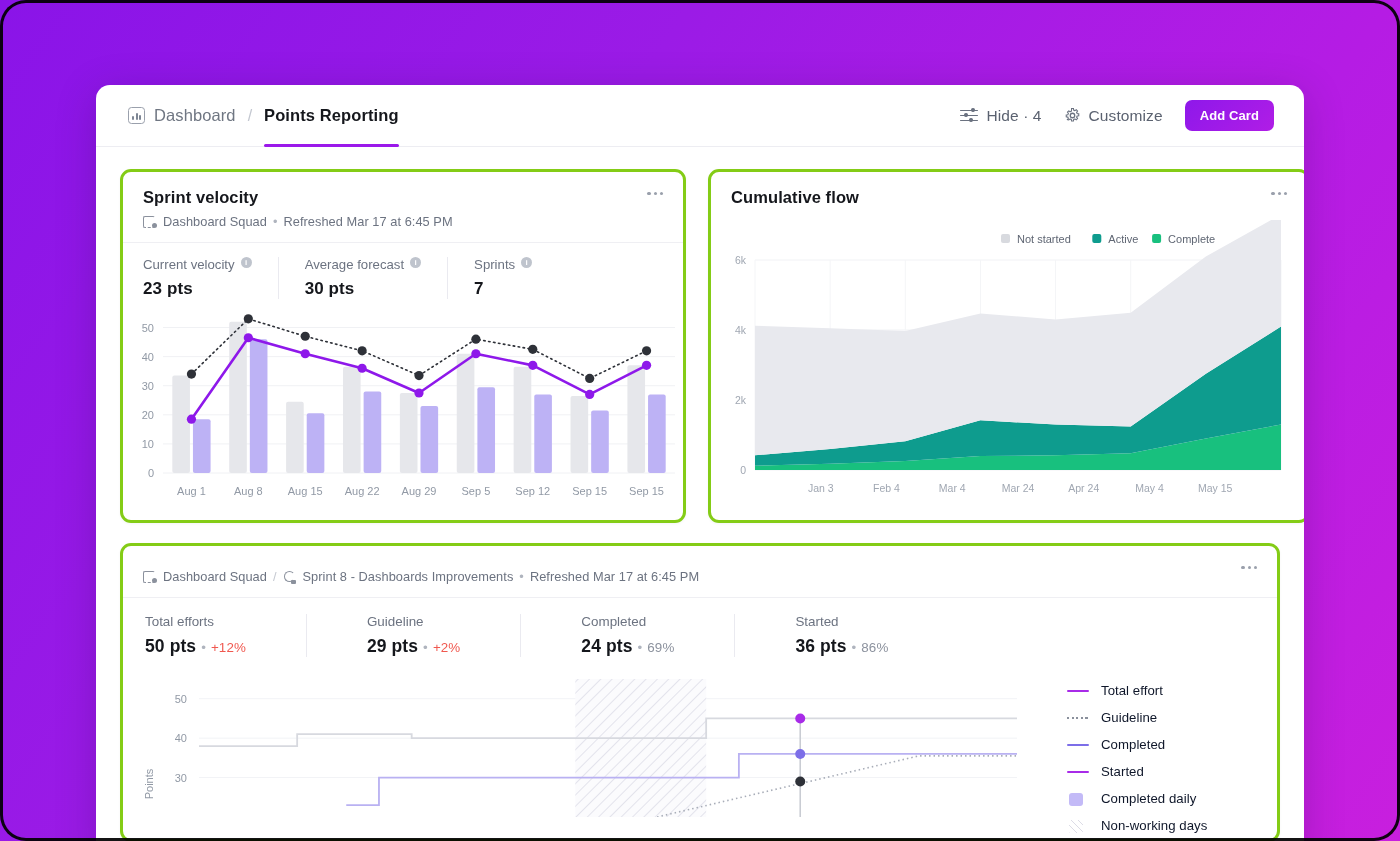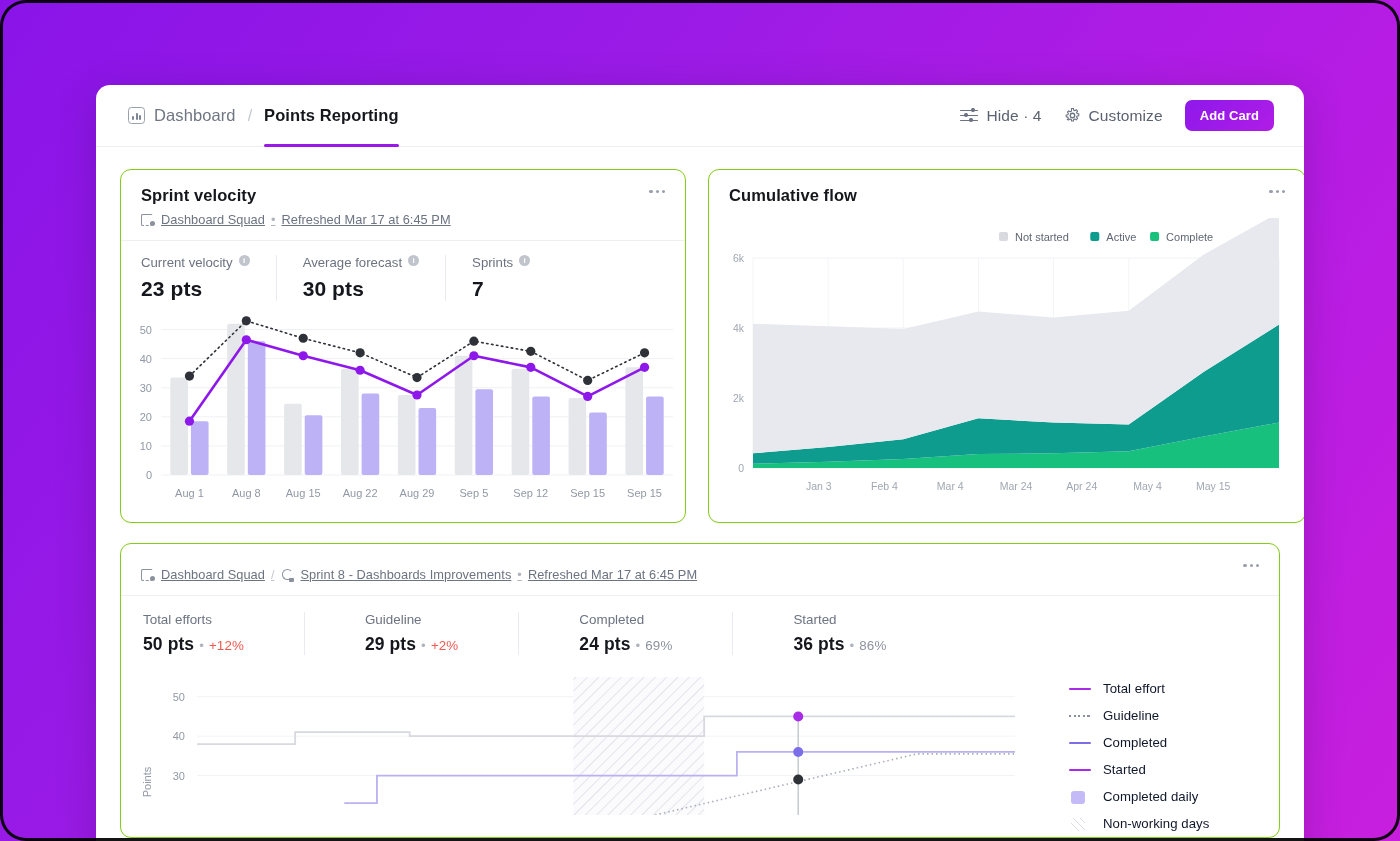--- a/index.html
+++ b/index.html
@@ -78,33 +78,33 @@
     background: linear-gradient(135deg, #8E18EA 0%, #B01DE6 100%);
     color: #fff; font-size: 13px; font-weight: 700;
     border: none; cursor: pointer; letter-spacing: .1px;
   }
 
   
   .app-body { padding: 22px 24px 0 24px; }
   .card-row { display: flex; gap: 22px; }
   .card {
     background: #fff;
-    border: 1px solid #84cc16;
+    border: 3px solid #84cc16;
     border-radius: 11px;
     box-shadow: 0 1px 3px rgba(20,20,40,0.045);
   }
   .card-velocity { width: 566px; }
   .card-flow { flex: 1; }
   .card-burnup { margin-top: 20px; }
 
   .card-head { padding: 16px 20px 13px 20px; position: relative; }
   .card-head.with-rule { border-bottom: 1px solid #EFEFF3; }
   .card-title { font-size: 16.5px; font-weight: 700; color: #15171C; letter-spacing: .1px; }
   .card-sub { margin-top: 7px; display: flex; align-items: center; gap: 6px; flex-wrap: wrap; }
-  .card-sub span { font-size: 12.8px; color: #6C7381; letter-spacing: .05px; text-decoration: underline; }
+  .card-sub span { font-size: 12.8px; color: #6C7381; letter-spacing: .05px; }
   .sub-dot { color: #AFB4BE !important; }
   .sub-slash { color: #C5C9D1 !important; }
   .kebab {
     position: absolute; right: 16px; top: 16px;
     display: flex; gap: 3px; align-items: center; cursor: pointer; padding: 4px;
   }
   .kebab i { width: 3.2px; height: 3.2px; border-radius: 50%; background: #9AA0AC; display: block; }
 
   .squad-icon { width: 14px; height: 13px; position: relative; flex: none; }
   .squad-icon::before {
@@ -132,21 +132,21 @@
   
   .stats { display: flex; padding: 14px 20px 6px 20px; }
   .stat { padding-right: 26px; margin-right: 26px; border-right: 1px solid #EAEAF0; }
   .stat:last-child { border-right: none; }
   .stat-label { display: flex; align-items: flex-start; gap: 6px; font-size: 13.2px; color: #6C7381; }
   .info-dot {
     width: 11px; height: 11px; border-radius: 50%; background: #BFC4CD;
     color: #fff; font-size: 8px; line-height: 11px; text-align: center;
     font-weight: 700; font-style: normal; flex: none;
   }
-  .stat-value { margin-top: 7px; font-size: 21px; font-weight: 700; color: #15171C; letter-spacing: .1px; }
+  .stat-value { margin-top: 7px; font-size: 17px; font-weight: 700; color: #15171C; letter-spacing: .1px; }
   .stat-value .delta-up { color: #F0584F; font-weight: 400; font-size: 13.4px; }
   .stat-value .delta-neutral { color: #8C929E; font-weight: 400; font-size: 13.4px; }
   .stat-value .mid-dot { color: #AFB4BE; font-weight: 400; font-size: 13.4px; }
 
   .stats-wide { padding: 16px 24px 4px 22px; }
   .stats-wide .stat { padding-right: 60px; margin-right: 60px; }
   .stats-wide .stat-label { font-size: 13.4px; }
   .stats-wide .stat-value { font-size: 17.5px; }
 
   

